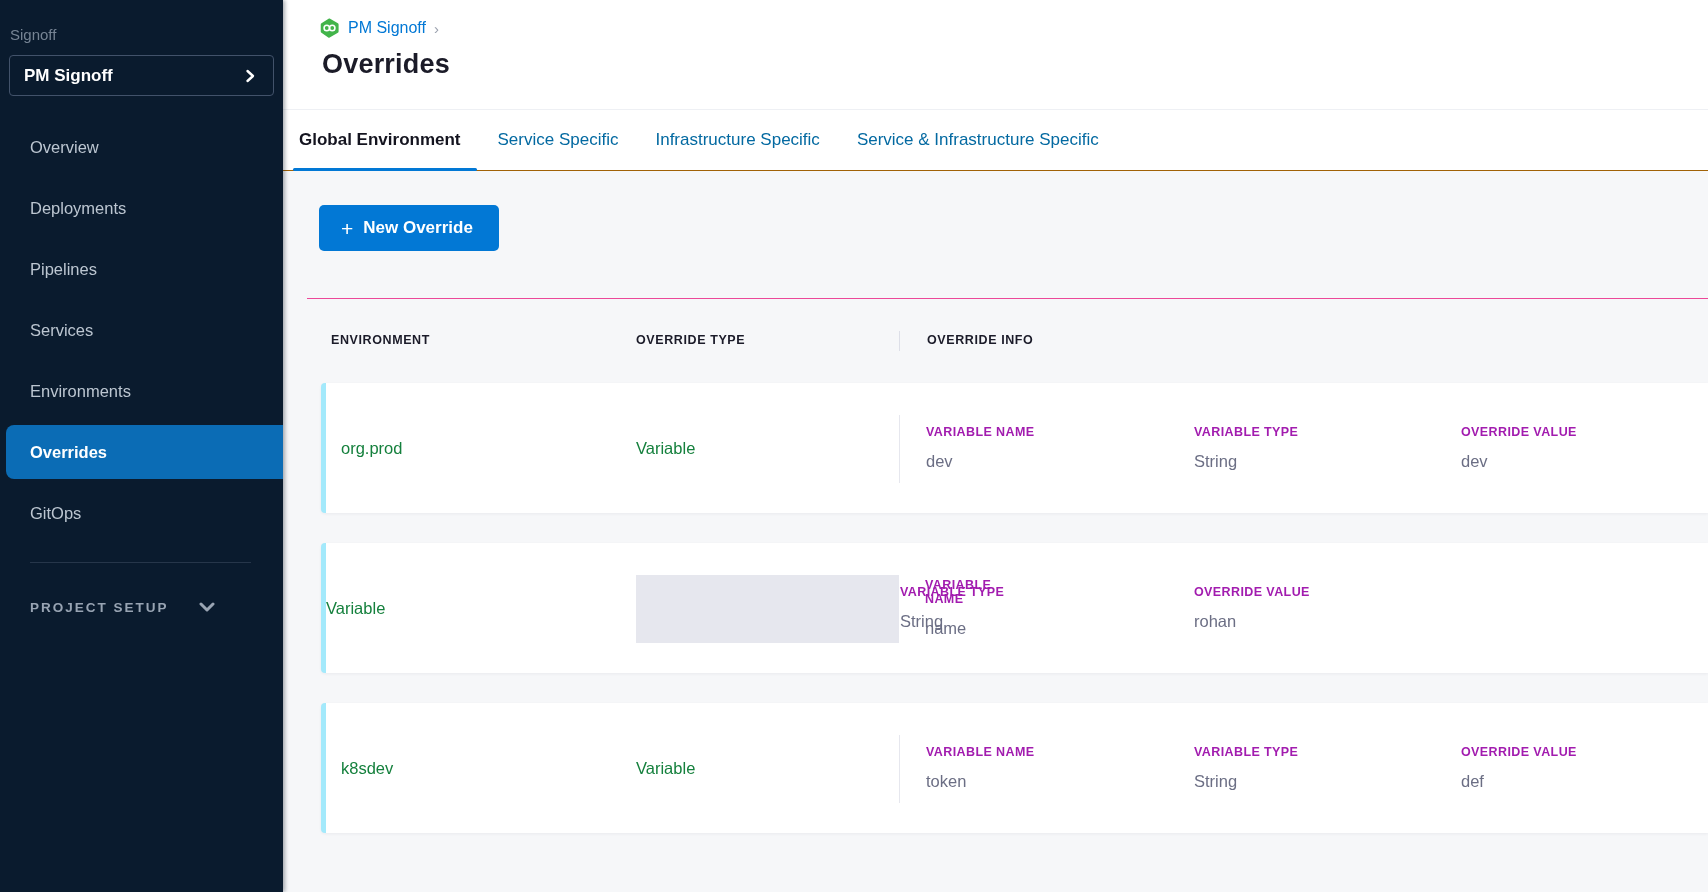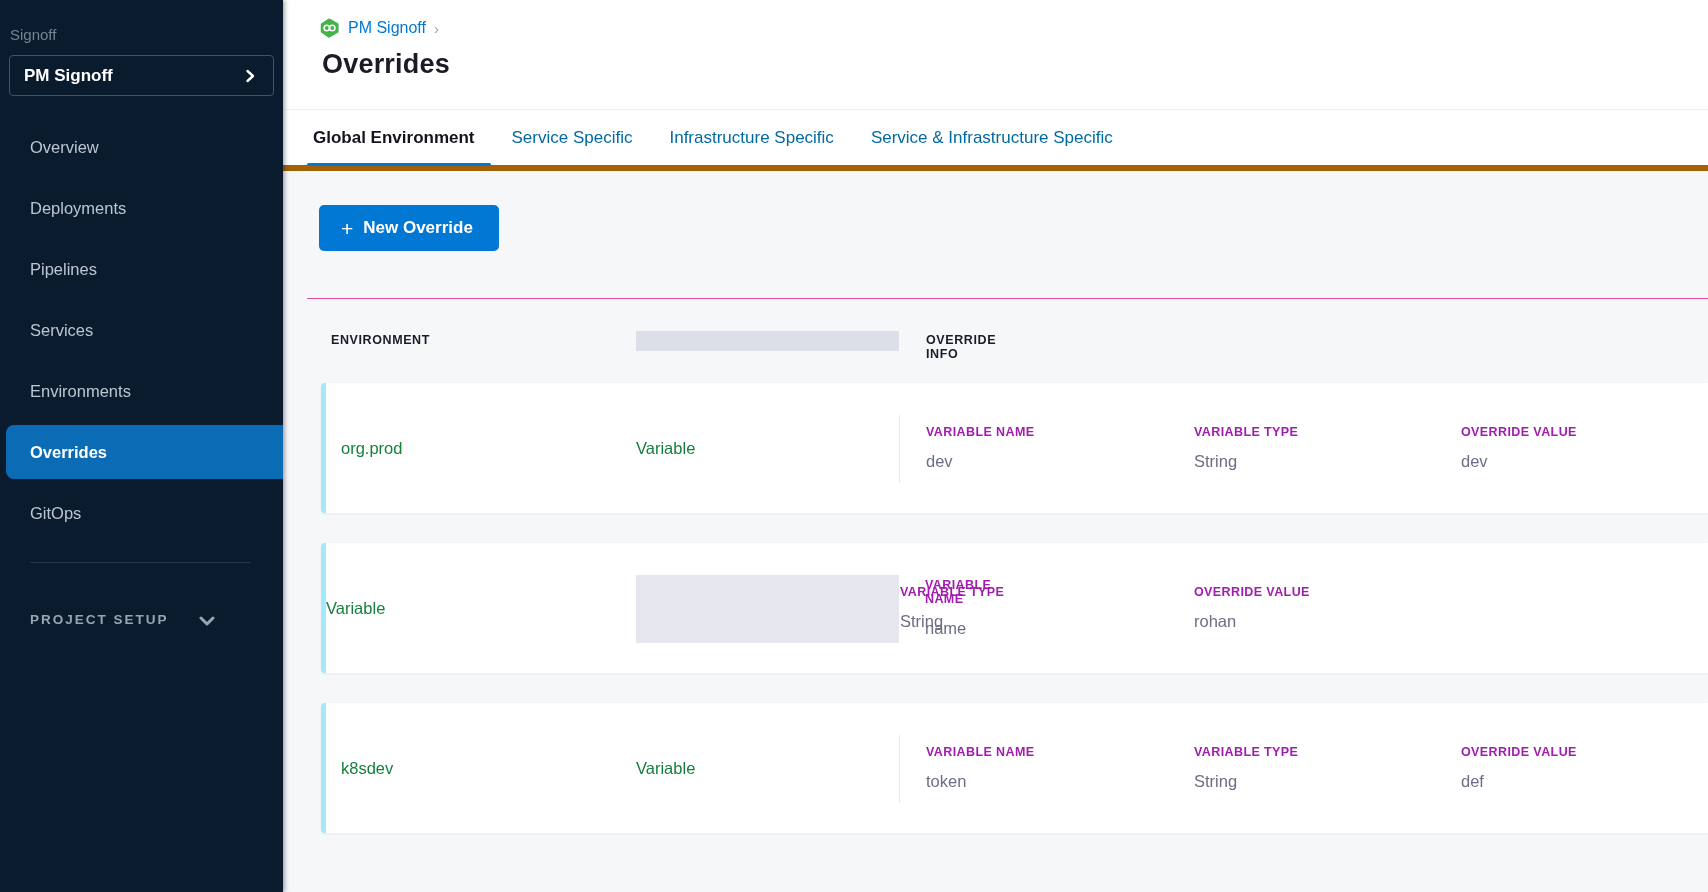--- a/index.html
+++ b/index.html
@@ -51,21 +51,21 @@
     border-radius:8px 0 0 8px;
     color:#ffffff; font-weight:600;
   }
   .sidebar-divider {
     height:1px; background:#26364a;
     margin:22px 32px 0 30px;
   }
   .setup-row {
     margin-top:24px;
     height:40px;
-    display:flex; align-items:flex-end;
+    display:flex; align-items:center;
     padding-left:30px;
     cursor:pointer;
   }
   .setup-row .setup-label {
     color:#98a4b3; font-size:13.5px; font-weight:700;
     letter-spacing:2px;
   }
   .setup-row svg { margin-left:30px; }
 
   
@@ -84,24 +84,24 @@
   .breadcrumb .crumb-sep { color:#9aa0ad; font-size:15px; }
   .page-title {
     margin:10px 0 0 3px;
     font-size:27px; font-weight:700; color:#1b1b28;
     letter-spacing:.2px;
   }
 
   .tabbar {
     background:#ffffff;
     height:61px;
-    border-bottom:6px solid #a16207;
+    border-bottom:1px solid #a16207;
     display:flex; align-items:center;
     gap:37px;
-    padding-left:30px;
+    padding-left:16px;
   }
   .tab {
     position:relative;
     height:100%;
     display:flex; align-items:center;
     font-size:17px; color:#0369a1;
     cursor:pointer; white-space:nowrap;
   }
   .tab.active { color:#14141f; font-weight:700; }
   .tab.active::after {
@@ -233,20 +233,21 @@
 
     <button class="new-override-btn">
       <span class="plus">+</span>
       <span>New Override</span>
     </button>
 
     <div class="table">
 
       <div class="thead">
         <div class="th env">ENVIRONMENT</div>
+        <div class="th">OVERRIDE TYPE</div>
         <div class="vdiv"></div>
         <div class="th info">OVERRIDE INFO</div>
       </div>
 
       <div class="row-card">
         <div class="cell env">org.prod</div>
         <div class="cell">Variable</div>
         <div class="vdiv"></div>
         <div class="info-cell first">
           <span class="info-label">VARIABLE NAME</span>

